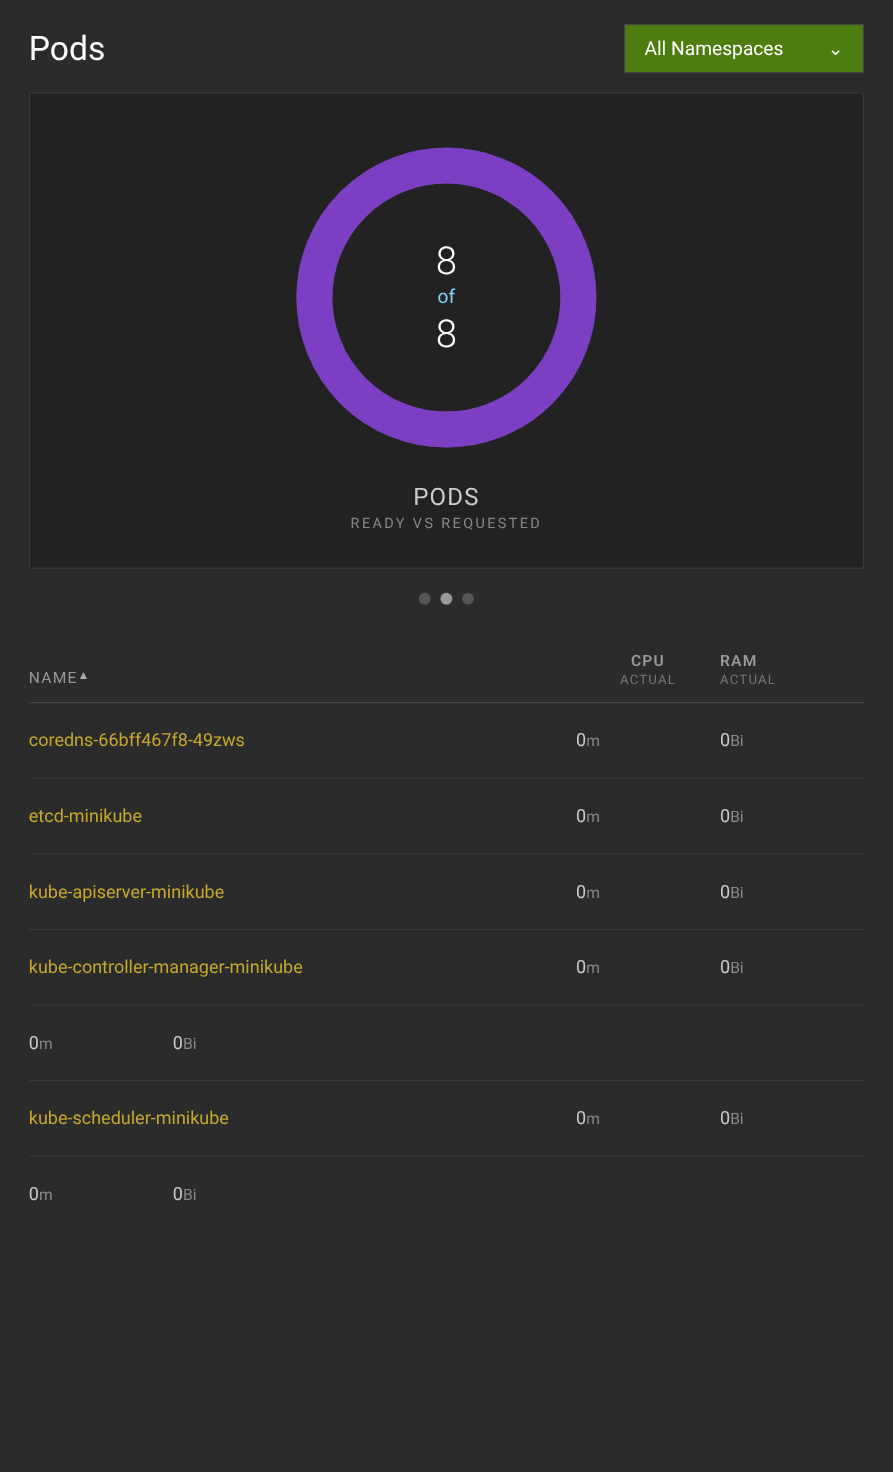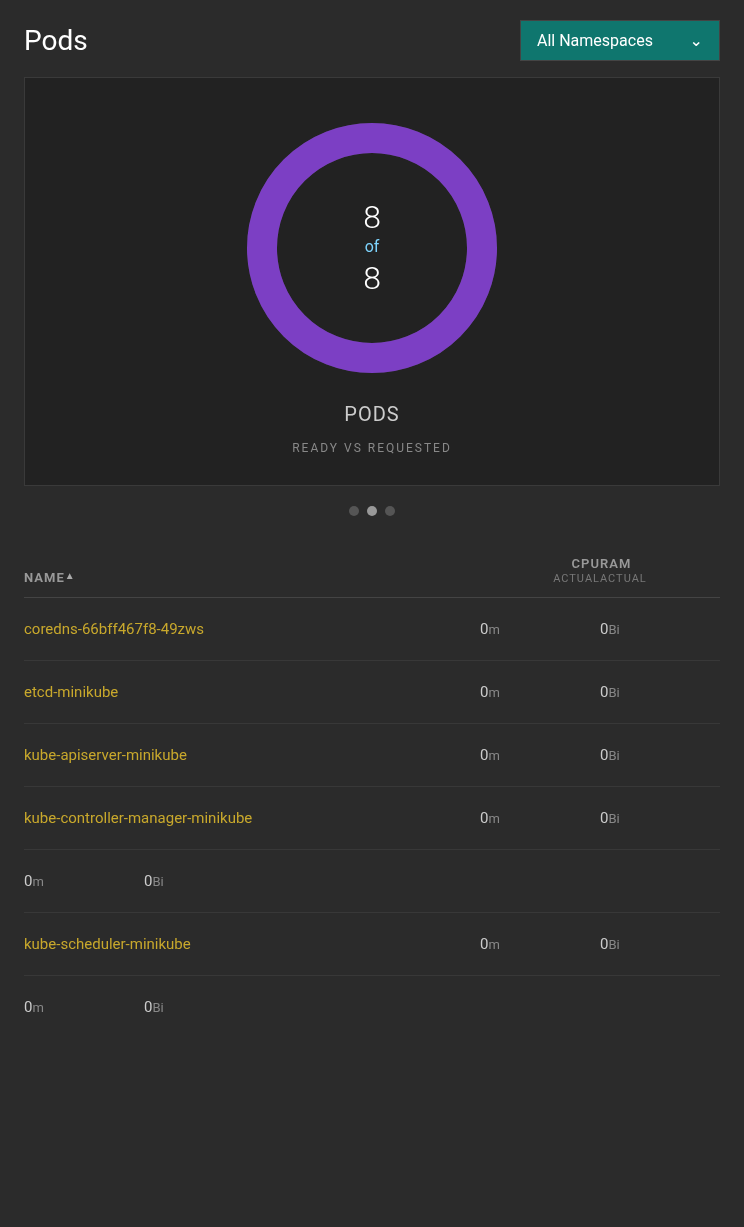--- a/index.html
+++ b/index.html
@@ -25,21 +25,21 @@
 
     .page-title {
       font-size: 28px;
       font-weight: 400;
       color: #ffffff;
     }
 
     .namespace-dropdown {
       display: flex;
       align-items: center;
-      background-color: #0f766e;
+      background-color: #4d7c0f;
       border: 1px solid #444;
       padding: 10px 16px;
       cursor: pointer;
       min-width: 200px;
       justify-content: space-between;
       gap: 12px;
     }
 
     .namespace-dropdown span {
       font-size: 16px;
@@ -106,21 +106,21 @@
       color: #cccccc;
       letter-spacing: 1px;
       text-align: center;
     }
 
     .chart-label-subtitle {
       font-size: 12px;
       color: #888888;
       letter-spacing: 2px;
       text-align: center;
-      margin-top: 15px;
+      margin-top: 3px;
     }
 
     .pagination-dots {
       display: flex;
       justify-content: center;
       gap: 8px;
       padding: 20px 0;
     }
 
     .dot {
@@ -144,32 +144,32 @@
       padding-bottom: 12px;
       border-bottom: 1px solid #444444;
     }
 
     .col-name {
       flex: 1;
     }
 
     .col-cpu {
       width: 120px;
-      text-align: right;
+      text-align: center;
     }
 
     .col-ram {
       width: 120px;
       text-align: left;
     }
 
     .col-header-name {
       font-size: 13px;
       color: #999999;
-      font-weight: 700;
+      font-weight: 400;
       letter-spacing: 1px;
       display: flex;
       align-items: flex-start;
       gap: 0;
     }
 
     .sort-icon {
       color: #aaaaaa;
       font-size: 10px;
     }

